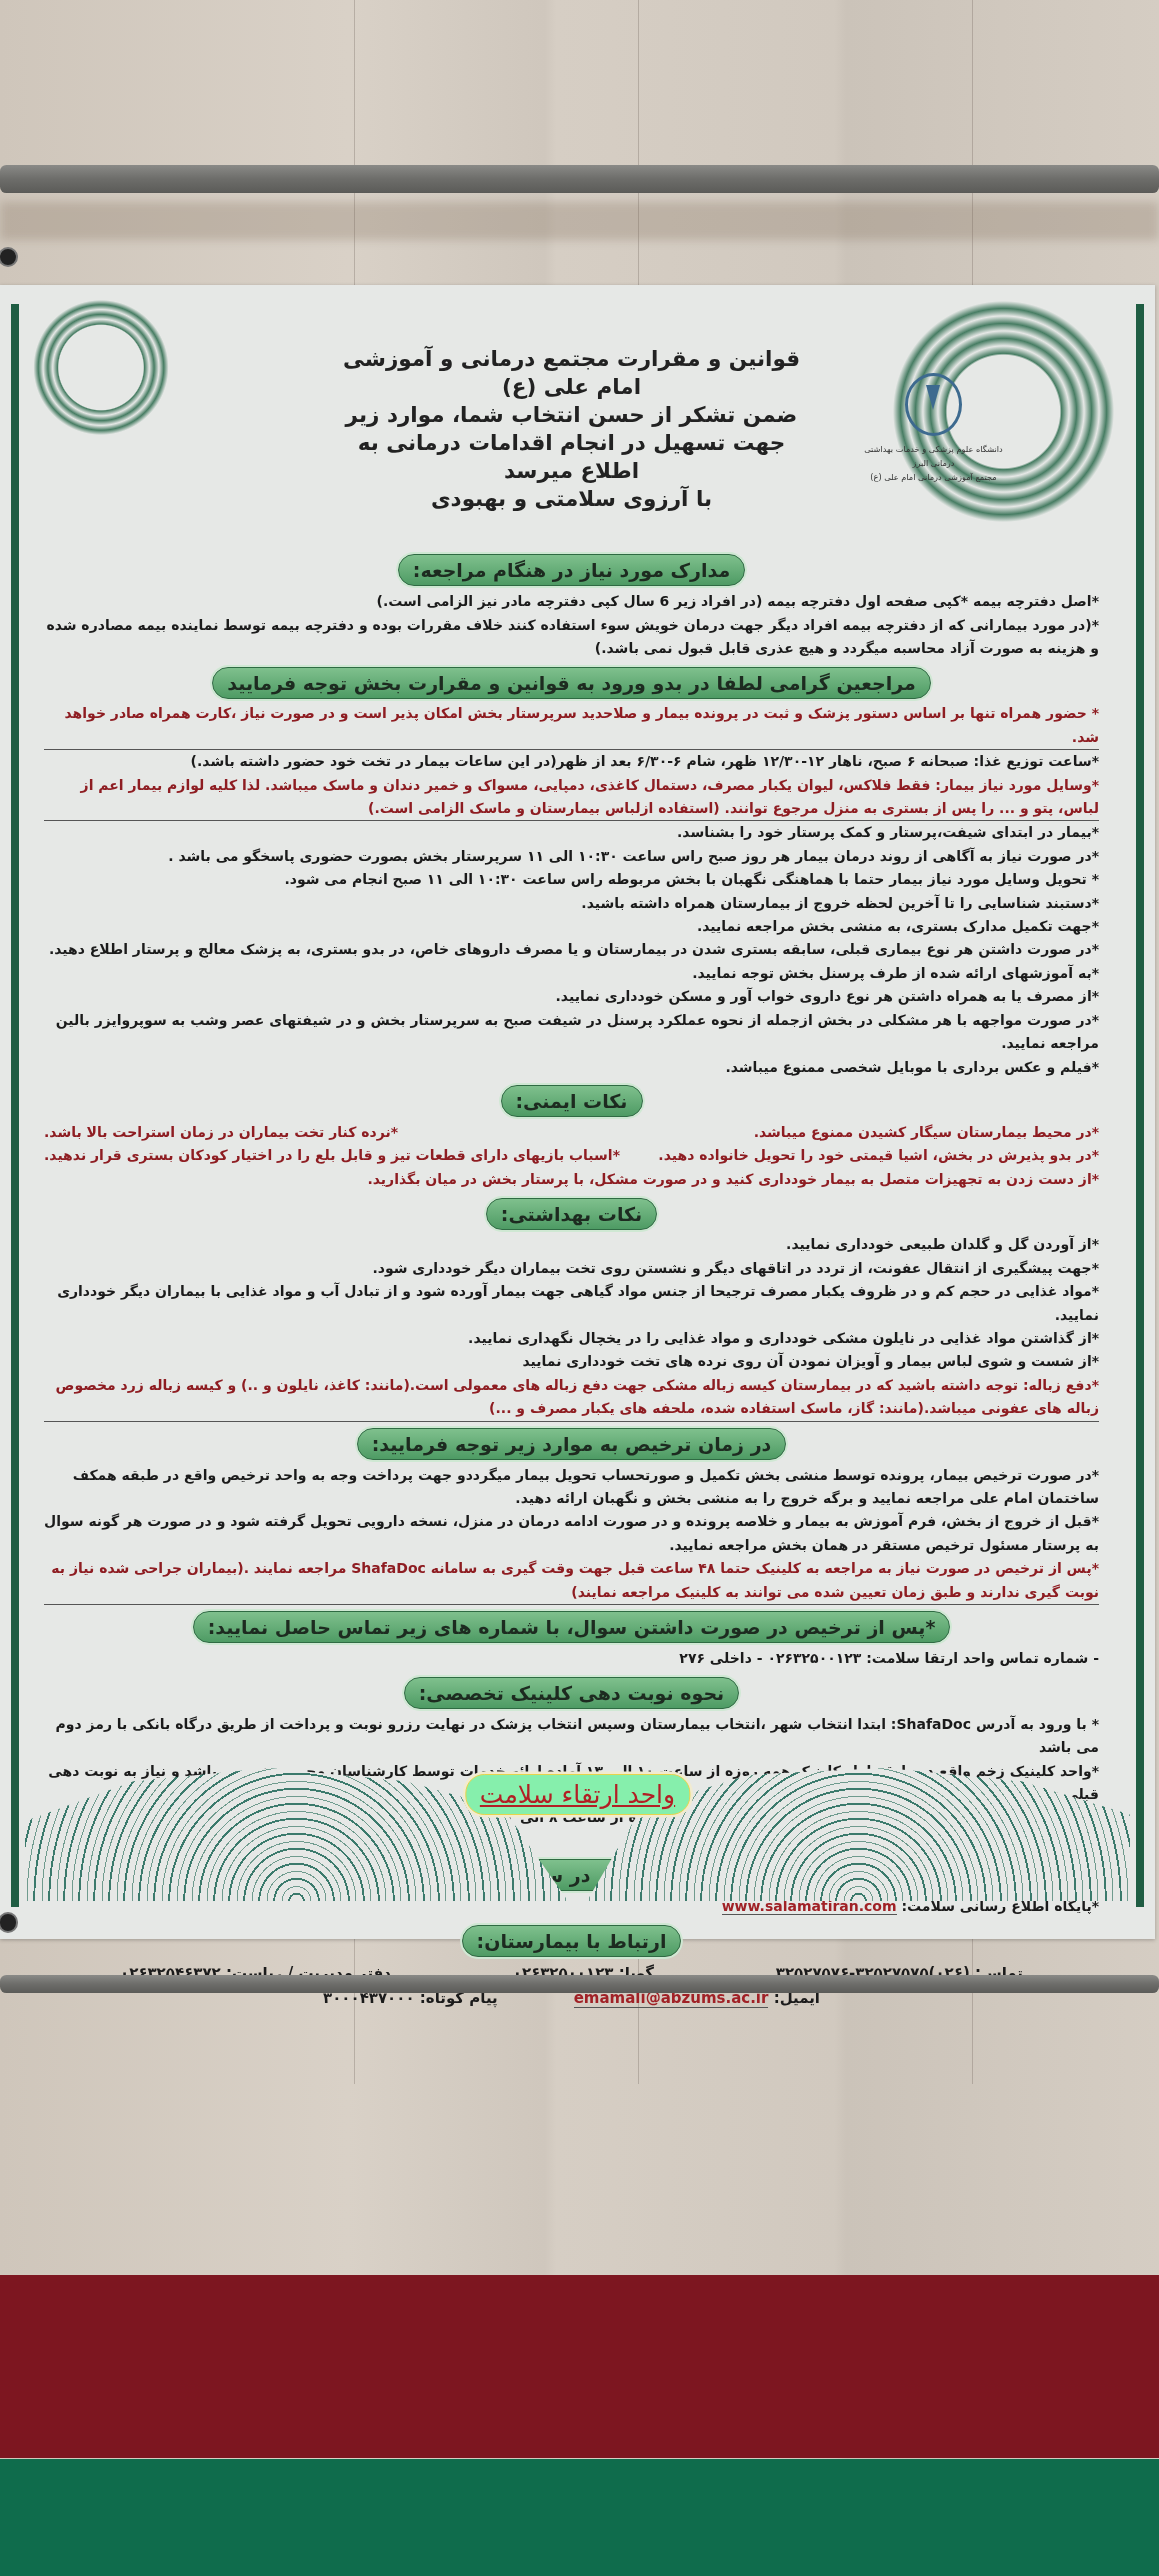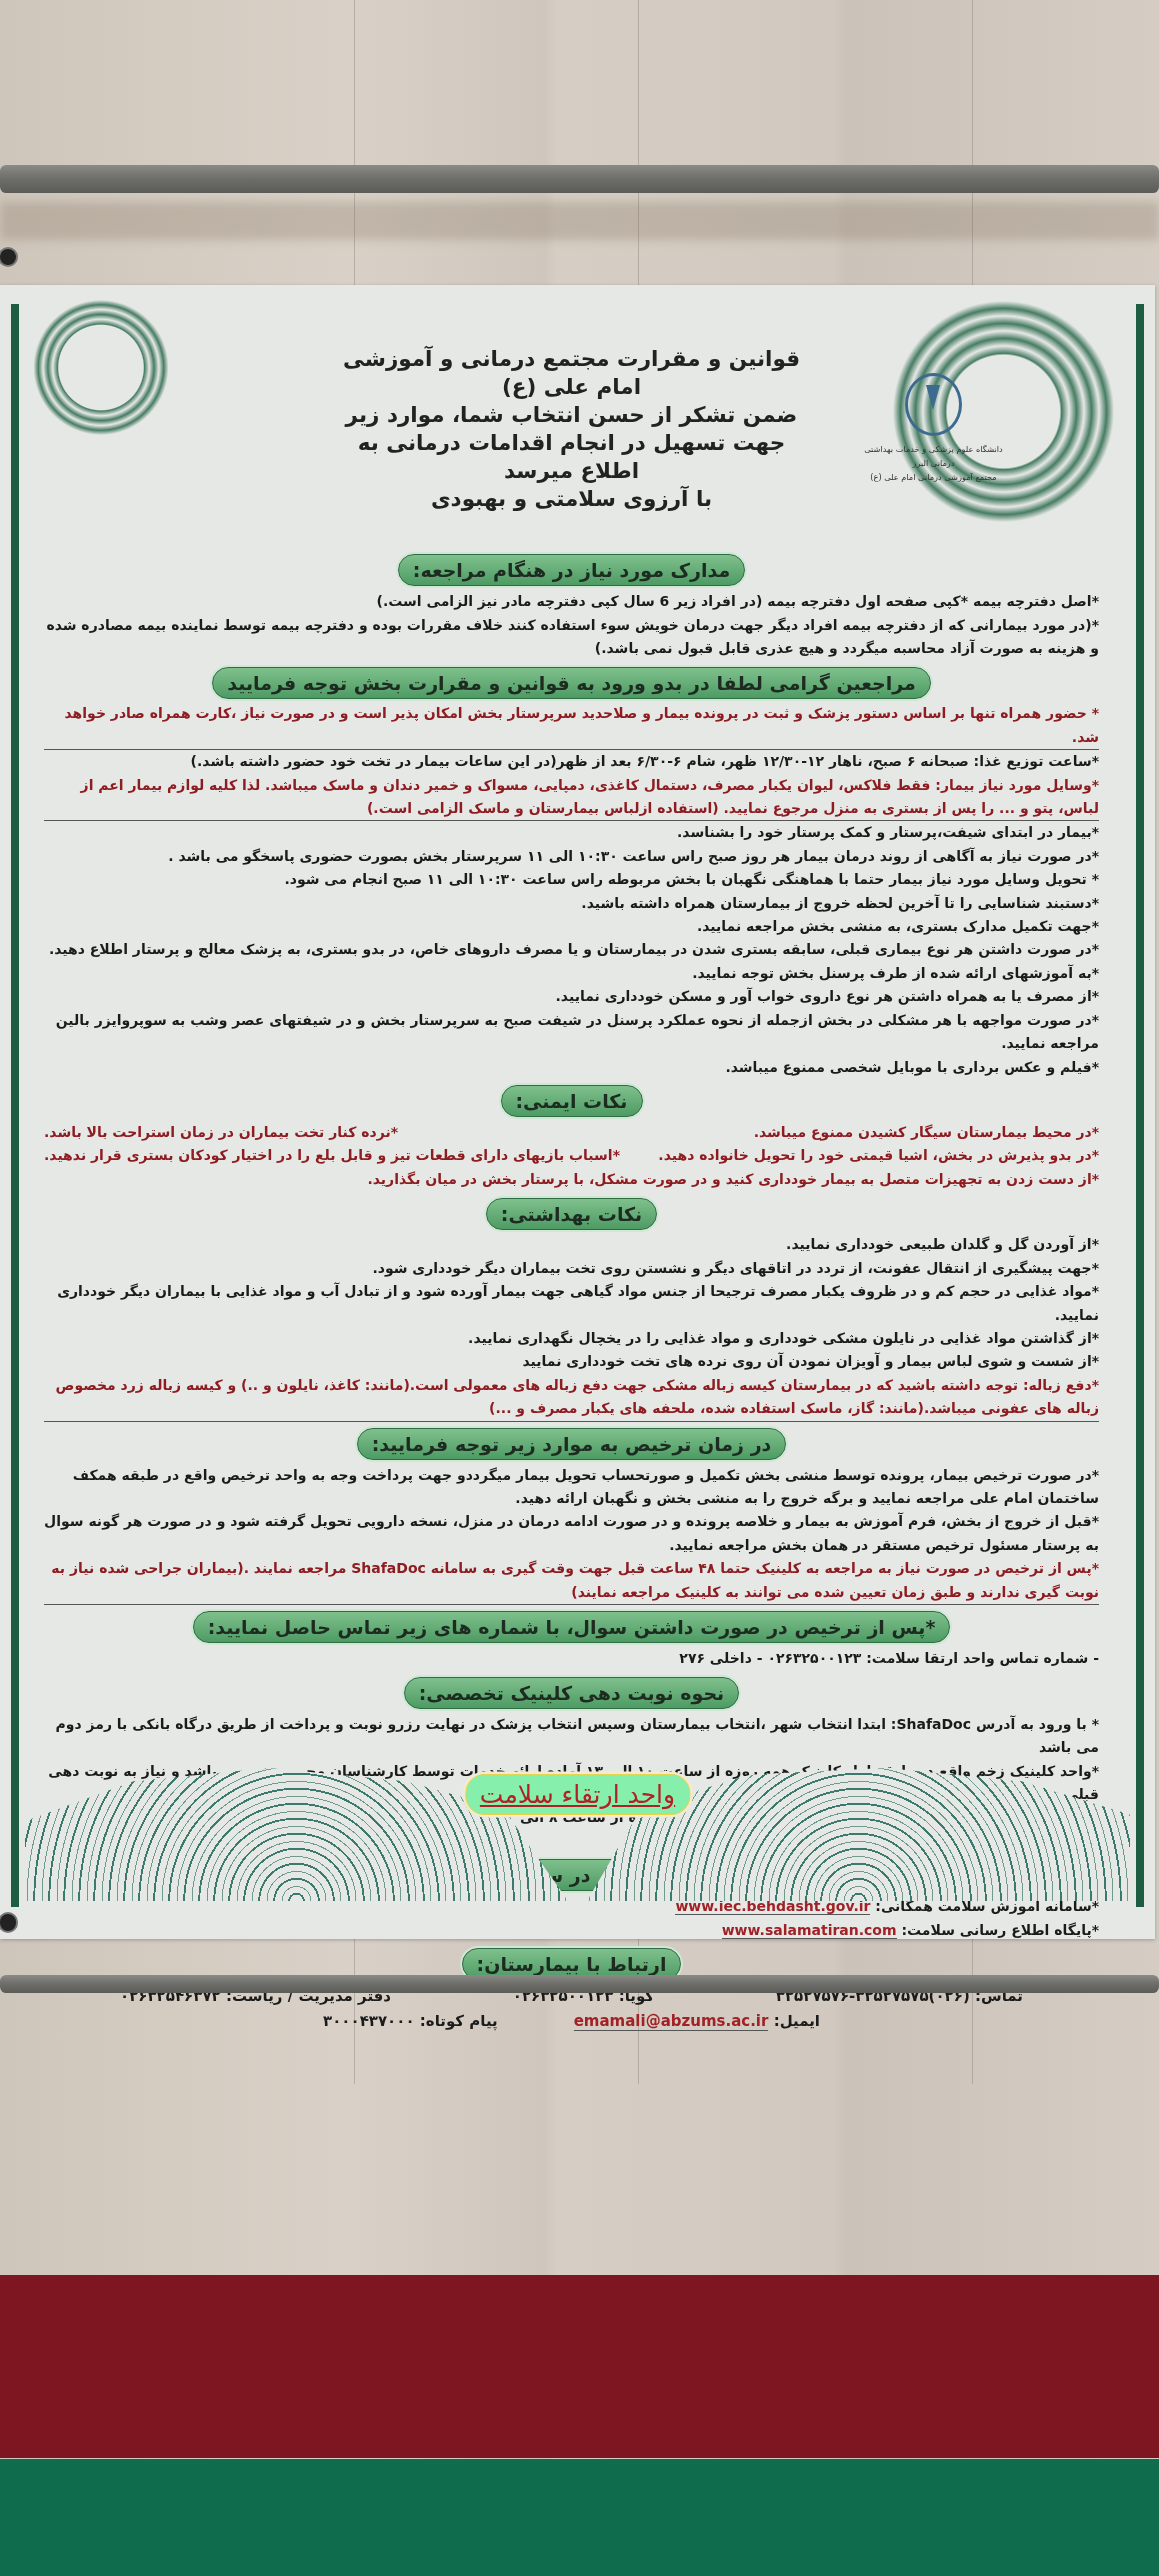--- a/index.html
+++ b/index.html
@@ -74,21 +74,21 @@
     </div>
 
     <div style="height:35px"></div>
     <span class="pill">مدارک مورد نیاز در هنگام مراجعه:</span>
     <p class="line">*اصل دفترچه بیمه      *کپی صفحه اول دفترچه بیمه (در افراد زیر 6 سال کپی دفترچه مادر نیز الزامی است.)</p>
     <p class="line">*(در مورد بیمارانی که از دفترچه بیمه افراد دیگر جهت درمان خویش سوء استفاده کنند خلاف مقررات بوده و دفترچه بیمه توسط نماینده بیمه مصادره شده و هزینه به صورت آزاد محاسبه میگردد و هیچ عذری قابل قبول نمی باشد.)</p>
 
     <span class="pill">مراجعین گرامی لطفا در بدو ورود به قوانین و مقرارت بخش توجه فرمایید</span>
     <p class="line red ul">* حضور همراه تنها بر اساس دستور پزشک و ثبت در پرونده بیمار و صلاحدید سرپرستار بخش امکان پذیر است و در صورت نیاز ،کارت همراه صادر خواهد شد.</p>
     <p class="line">*ساعت توزیع غذا: صبحانه ۶ صبح، ناهار ۱۲-۱۲/۳۰ ظهر، شام ۶-۶/۳۰ بعد از ظهر(در این ساعات بیمار در تخت خود حضور داشته باشد.)</p>
-    <p class="line red ul">*وسایل مورد نیاز بیمار: فقط فلاکس، لیوان یکبار مصرف، دستمال کاغذی، دمپایی، مسواک و خمیر دندان و ماسک میباشد. لذا کلیه لوازم بیمار اعم از لباس، پتو و ... را پس از بستری به منزل مرجوع نمایید. (استفاده ازلباس بیمارستان و ماسک الزامی است.)</p>
+    <p class="line red ul">*وسایل مورد نیاز بیمار: فقط فلاکس، لیوان یکبار مصرف، دستمال کاغذی، دمپایی، مسواک و خمیر دندان و ماسک میباشد. لذا کلیه لوازم بیمار اعم از لباس، پتو و ... را پس از بستری به منزل مرجوع توانند. (استفاده ازلباس بیمارستان و ماسک الزامی است.)</p>
     <p class="line">*بیمار در ابتدای شیفت،پرستار و کمک پرستار خود را بشناسد.</p>
     <p class="line">*در صورت نیاز به آگاهی از روند درمان بیمار هر روز صبح راس ساعت ۱۰:۳۰ الی ۱۱ سرپرستار بخش بصورت حضوری پاسخگو می باشد .</p>
     <p class="line">* تحویل وسایل مورد نیاز بیمار حتما با هماهنگی نگهبان با بخش مربوطه راس ساعت ۱۰:۳۰ الی ۱۱ صبح انجام می شود.</p>
     <p class="line">*دستبند شناسایی را تا آخرین لحظه خروج از بیمارستان همراه داشته باشید.</p>
     <p class="line">*جهت تکمیل مدارک بستری، به منشی بخش مراجعه نمایید.</p>
     <p class="line">*در صورت داشتن هر نوع بیماری قبلی، سابقه بستری شدن در بیمارستان و یا مصرف داروهای خاص، در بدو بستری، به پزشک معالج و پرستار اطلاع دهید.</p>
     <p class="line">*به آموزشهای ارائه شده از طرف پرسنل بخش توجه نمایید.</p>
     <p class="line">*از مصرف یا به همراه داشتن هر نوع داروی خواب آور و مسکن خودداری نمایید.</p>
     <p class="line">*در صورت مواجهه با هر مشکلی در بخش ازجمله از نحوه عملکرد پرسنل در شیفت صبح به سرپرستار بخش و در شیفتهای عصر وشب به سوپروایزر بالین مراجعه نمایید.</p>
     <p class="line">*فیلم و عکس برداری با موبایل شخصی ممنوع میباشد.</p>
@@ -120,24 +120,20 @@
     <span class="pill">*پس از ترخیص در صورت داشتن سوال، با شماره های زیر تماس حاصل نمایید:</span>
     <p class="line">- شماره تماس واحد ارتقا سلامت: ۰۲۶۳۲۵۰۰۱۲۳ - داخلی ۲۷۶</p>
 
     <span class="pill">نحوه نوبت دهی کلینیک تخصصی:</span>
     <p class="line">* با ورود به آدرس ShafaDoc: ابتدا انتخاب شهر ،انتخاب بیمارستان وسپس انتخاب پزشک در نهایت رزرو نوبت و پرداخت از طریق درگاه بانکی با رمز دوم می باشد</p>
     <p class="line">*واحد کلینیک زخم واقع در طبقه اول کلینیک همه روزه از ساعت ۱۰ الی ۱۳ آماده ارائه خدمات توسط کارشناسان مجرب زخم می باشد و نیاز به نوبت دهی قبلی ندارد.</p>
     <p class="line">*واحد مشاوره پرستاری در طبقه اول کلینیک امام علی (ع) همه روزه از ساعت ۸ الی ۱۴ آماده ارائه خدمات مشاوره پرستاری توسط کارشناسان مجرب انجام می گردد.</p>
 
     <span class="pill">مطالب آموزشی مورد نیاز در سایتهای زیر موجود میباشد:</span>
     <p class="line">
-      <span>*سامانه آموزش سلامت همگانی:</span>
-      <span class="link ul">www.iec.behdasht.gov.ir</span>
-    </p>
-    <p class="line">
       <span>*پایگاه اطلاع رسانی سلامت:</span>
       <span class="link ul">www.salamatiran.com</span>
     </p>
 
     <span class="pill">ارتباط با بیمارستان:</span>
     <div class="contact-row">
       <span><span>تماس:</span> <span>(۰۲۶)۳۲۵۲۷۵۷۵-۳۲۵۲۷۵۷۶</span></span>
       <span><span>گویا:</span> <span>۰۲۶۳۲۵۰۰۱۲۳</span></span>
       <span><span>دفتر مدیریت / ریاست:</span> <span>۰۲۶۳۲۵۴۶۳۷۲</span></span>
     </div>

